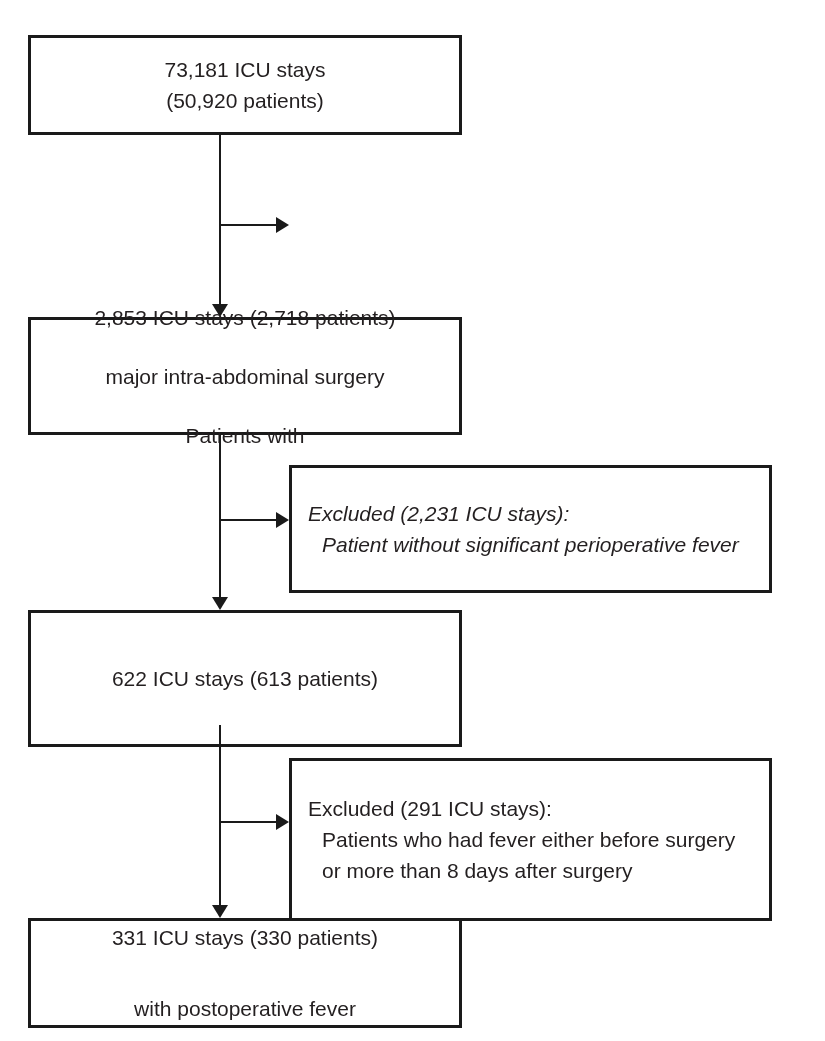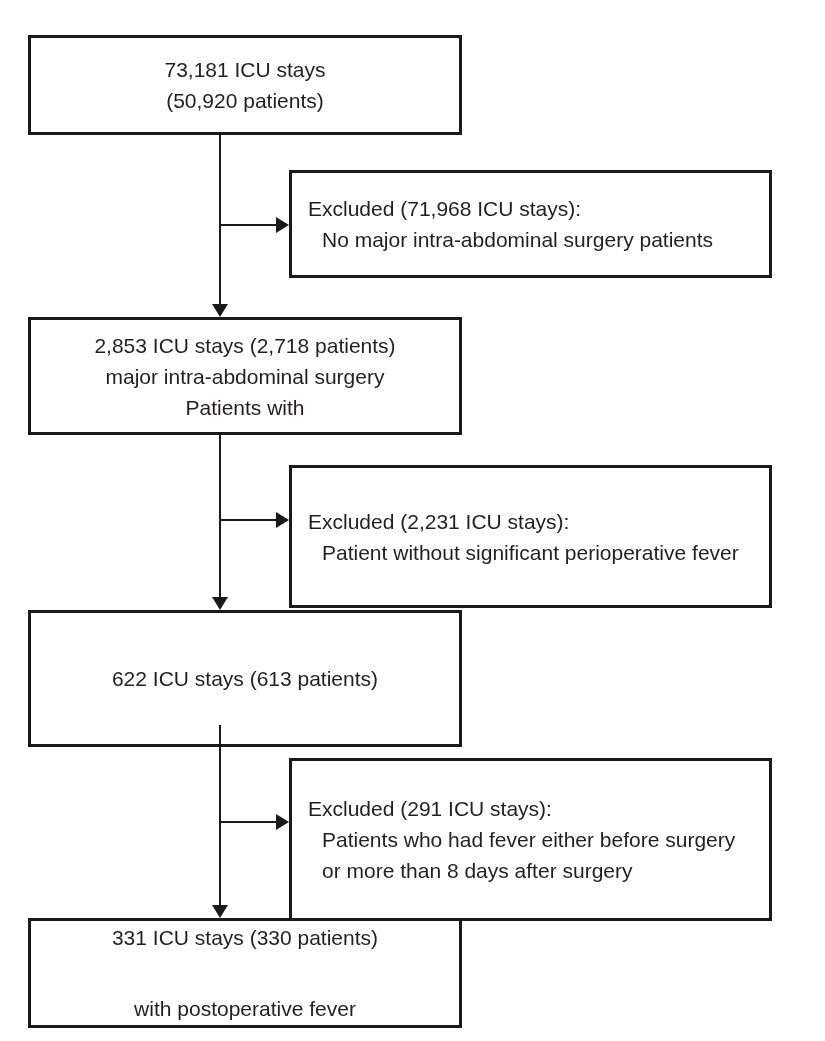--- a/index.html
+++ b/index.html
@@ -76,37 +76,33 @@
   <div class="fbox main" style="top:35px; height:100px;">
     <div>73,181 ICU stays</div>
     <div>(50,920 patients)</div>
   </div>
 
   <div class="vline" style="top:135px; height:171px;"></div>
   <div class="arrow-down" style="top:304px;"></div>
   <div class="hline" style="top:224px; width:56px;"></div>
   <div class="arrow-right" style="top:217px;"></div>
 
-  <div class="fbox excl" style="top:170px; height:108px;">
-    <div class="heading">Excluded (71,968 ICU stays):</div>
-    <div class="detail">No major intra-abdominal surgery patients</div>
-  </div>
 
-  <div class="fbox main" style="top:317px; height:118px;">
+  <div class="fbox main" style="top:317px; height:118px;gap:28px;">
     <div>2,853 ICU stays (2,718 patients)</div>
     <div>major intra-abdominal surgery</div>
     <div>Patients with</div>
   </div>
 
   <div class="vline" style="top:435px; height:164px;"></div>
   <div class="arrow-down" style="top:597px;"></div>
   <div class="hline" style="top:519px; width:56px;"></div>
   <div class="arrow-right" style="top:512px;"></div>
 
-  <div class="fbox excl" style="top:465px; height:143px;">
+  <div class="fbox excl" style="top:465px; height:128px;font-style:italic;">
     <div class="heading">Excluded (2,231 ICU stays):</div>
     <div class="detail">Patient without significant perioperative fever</div>
   </div>
 
   <div class="fbox main" style="top:610px; height:137px;">
     <div>622 ICU stays (613 patients)</div>
   </div>
 
   <div class="vline" style="top:725px; height:182px;"></div>
   <div class="arrow-down" style="top:905px;"></div>

